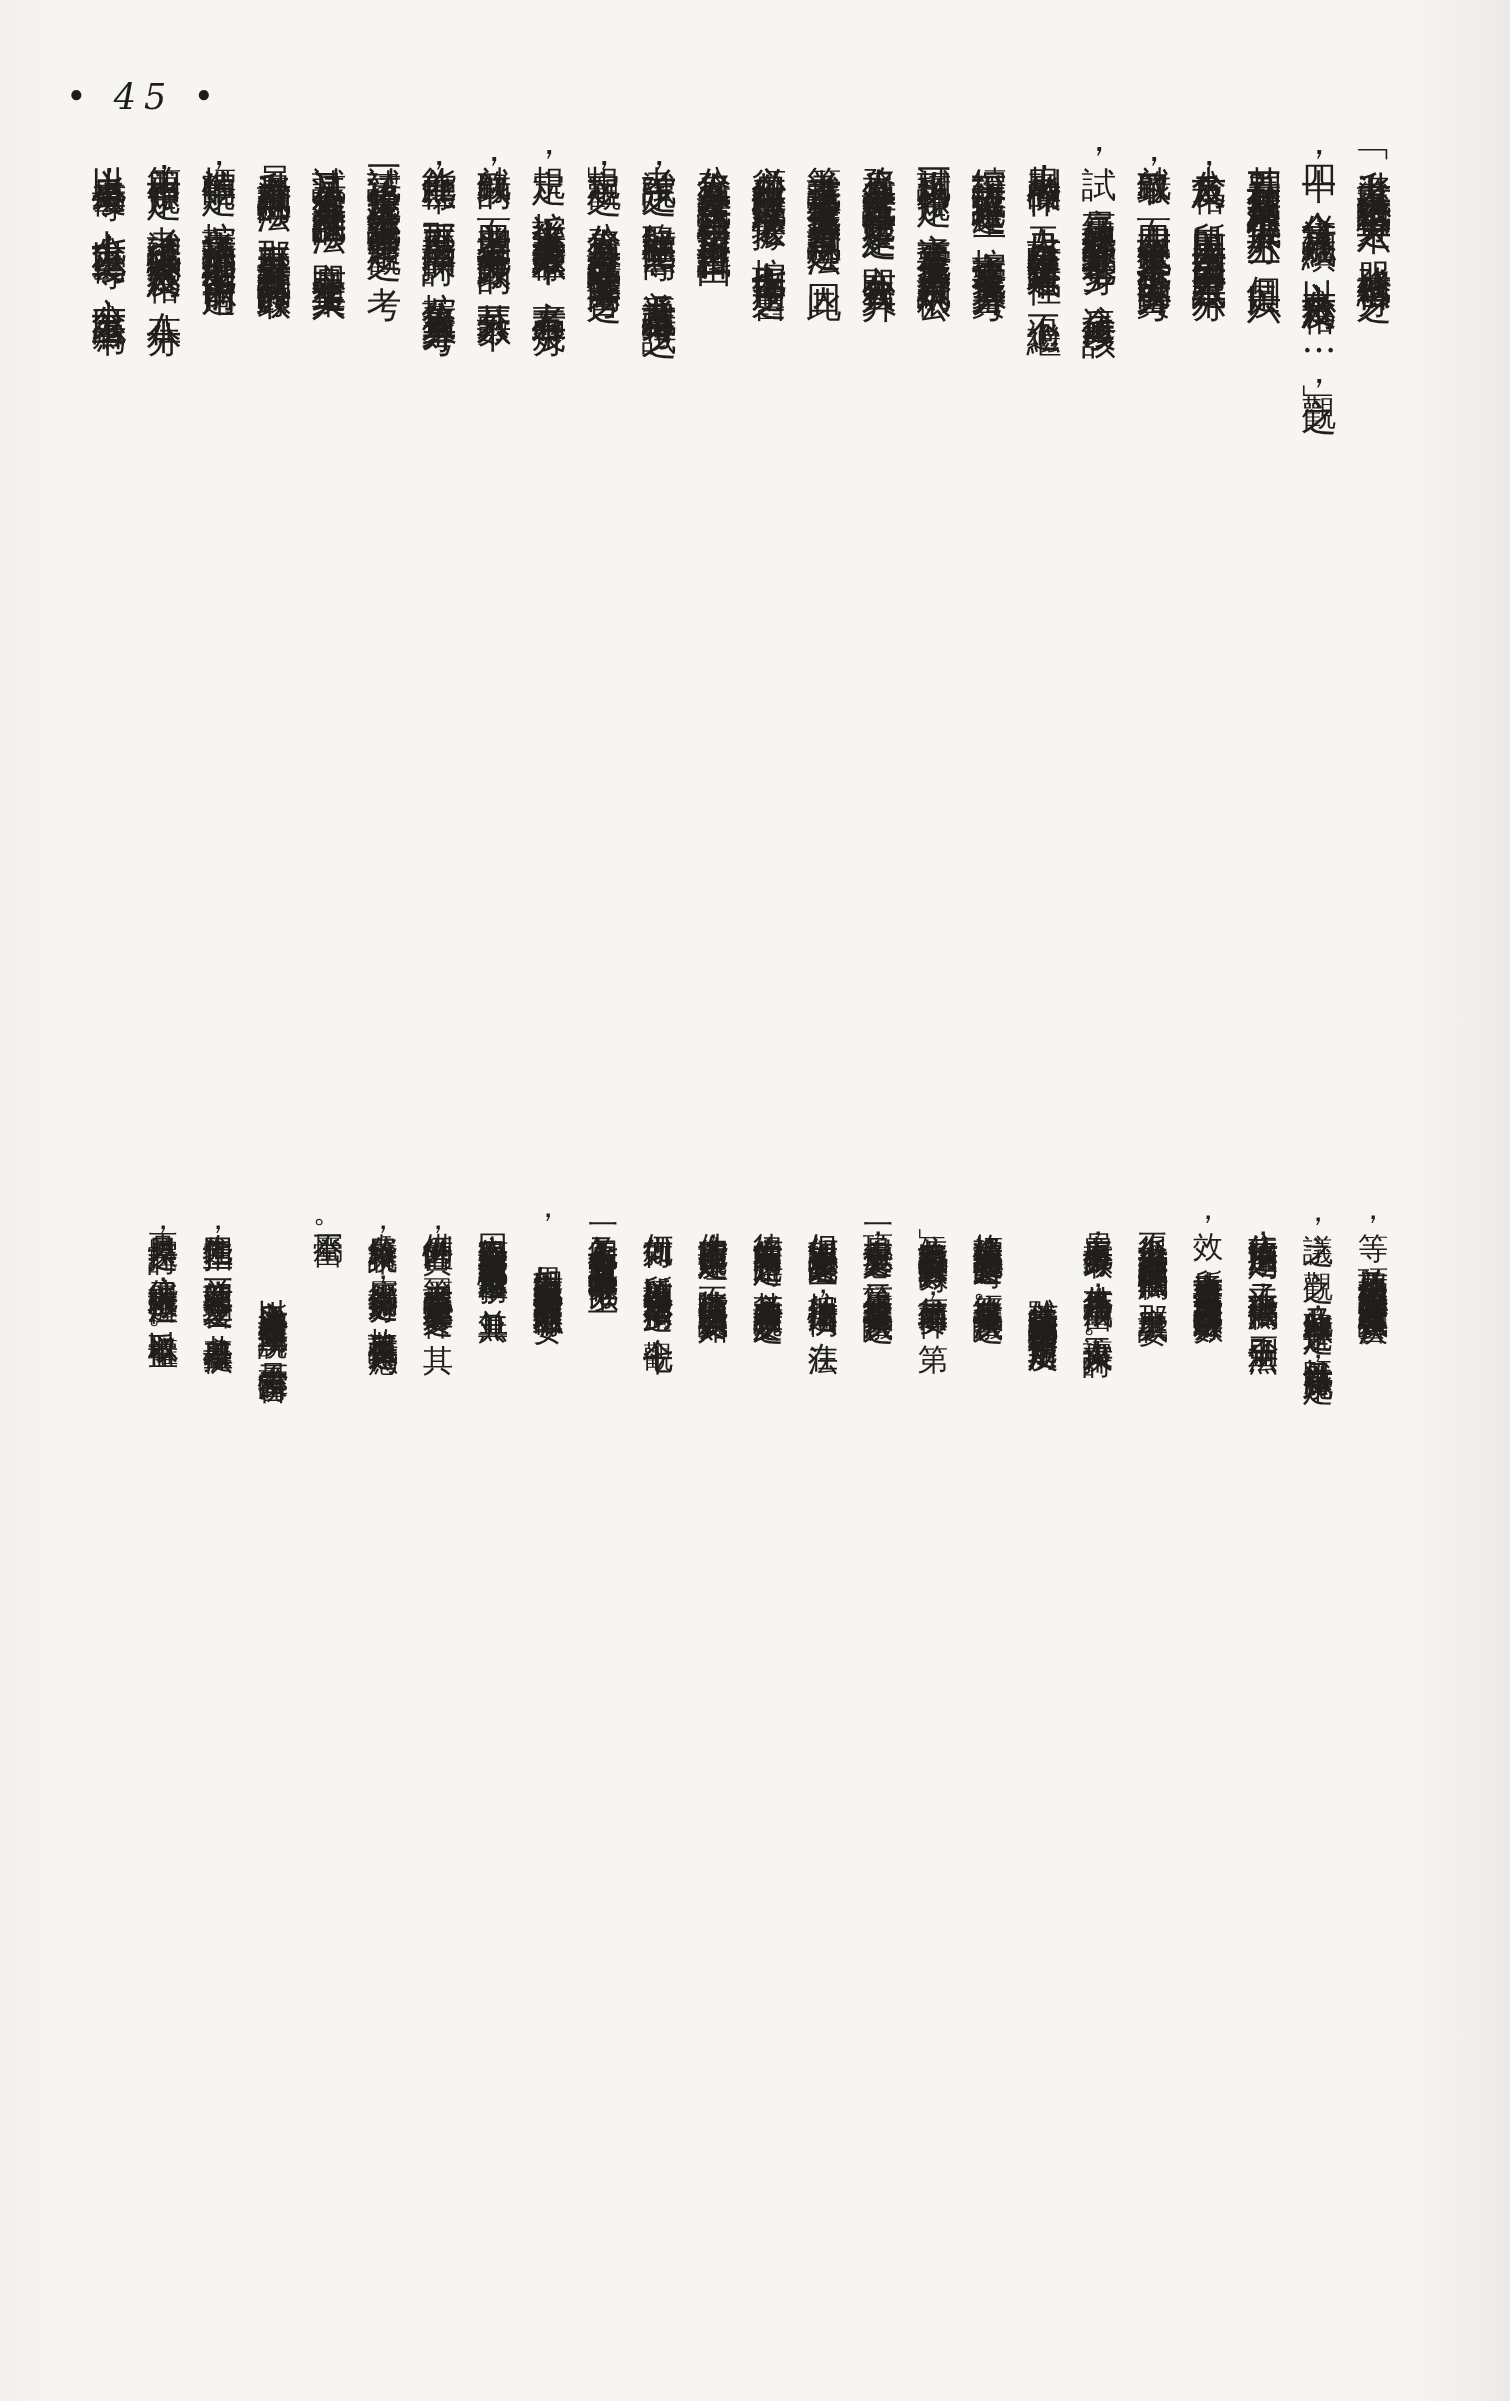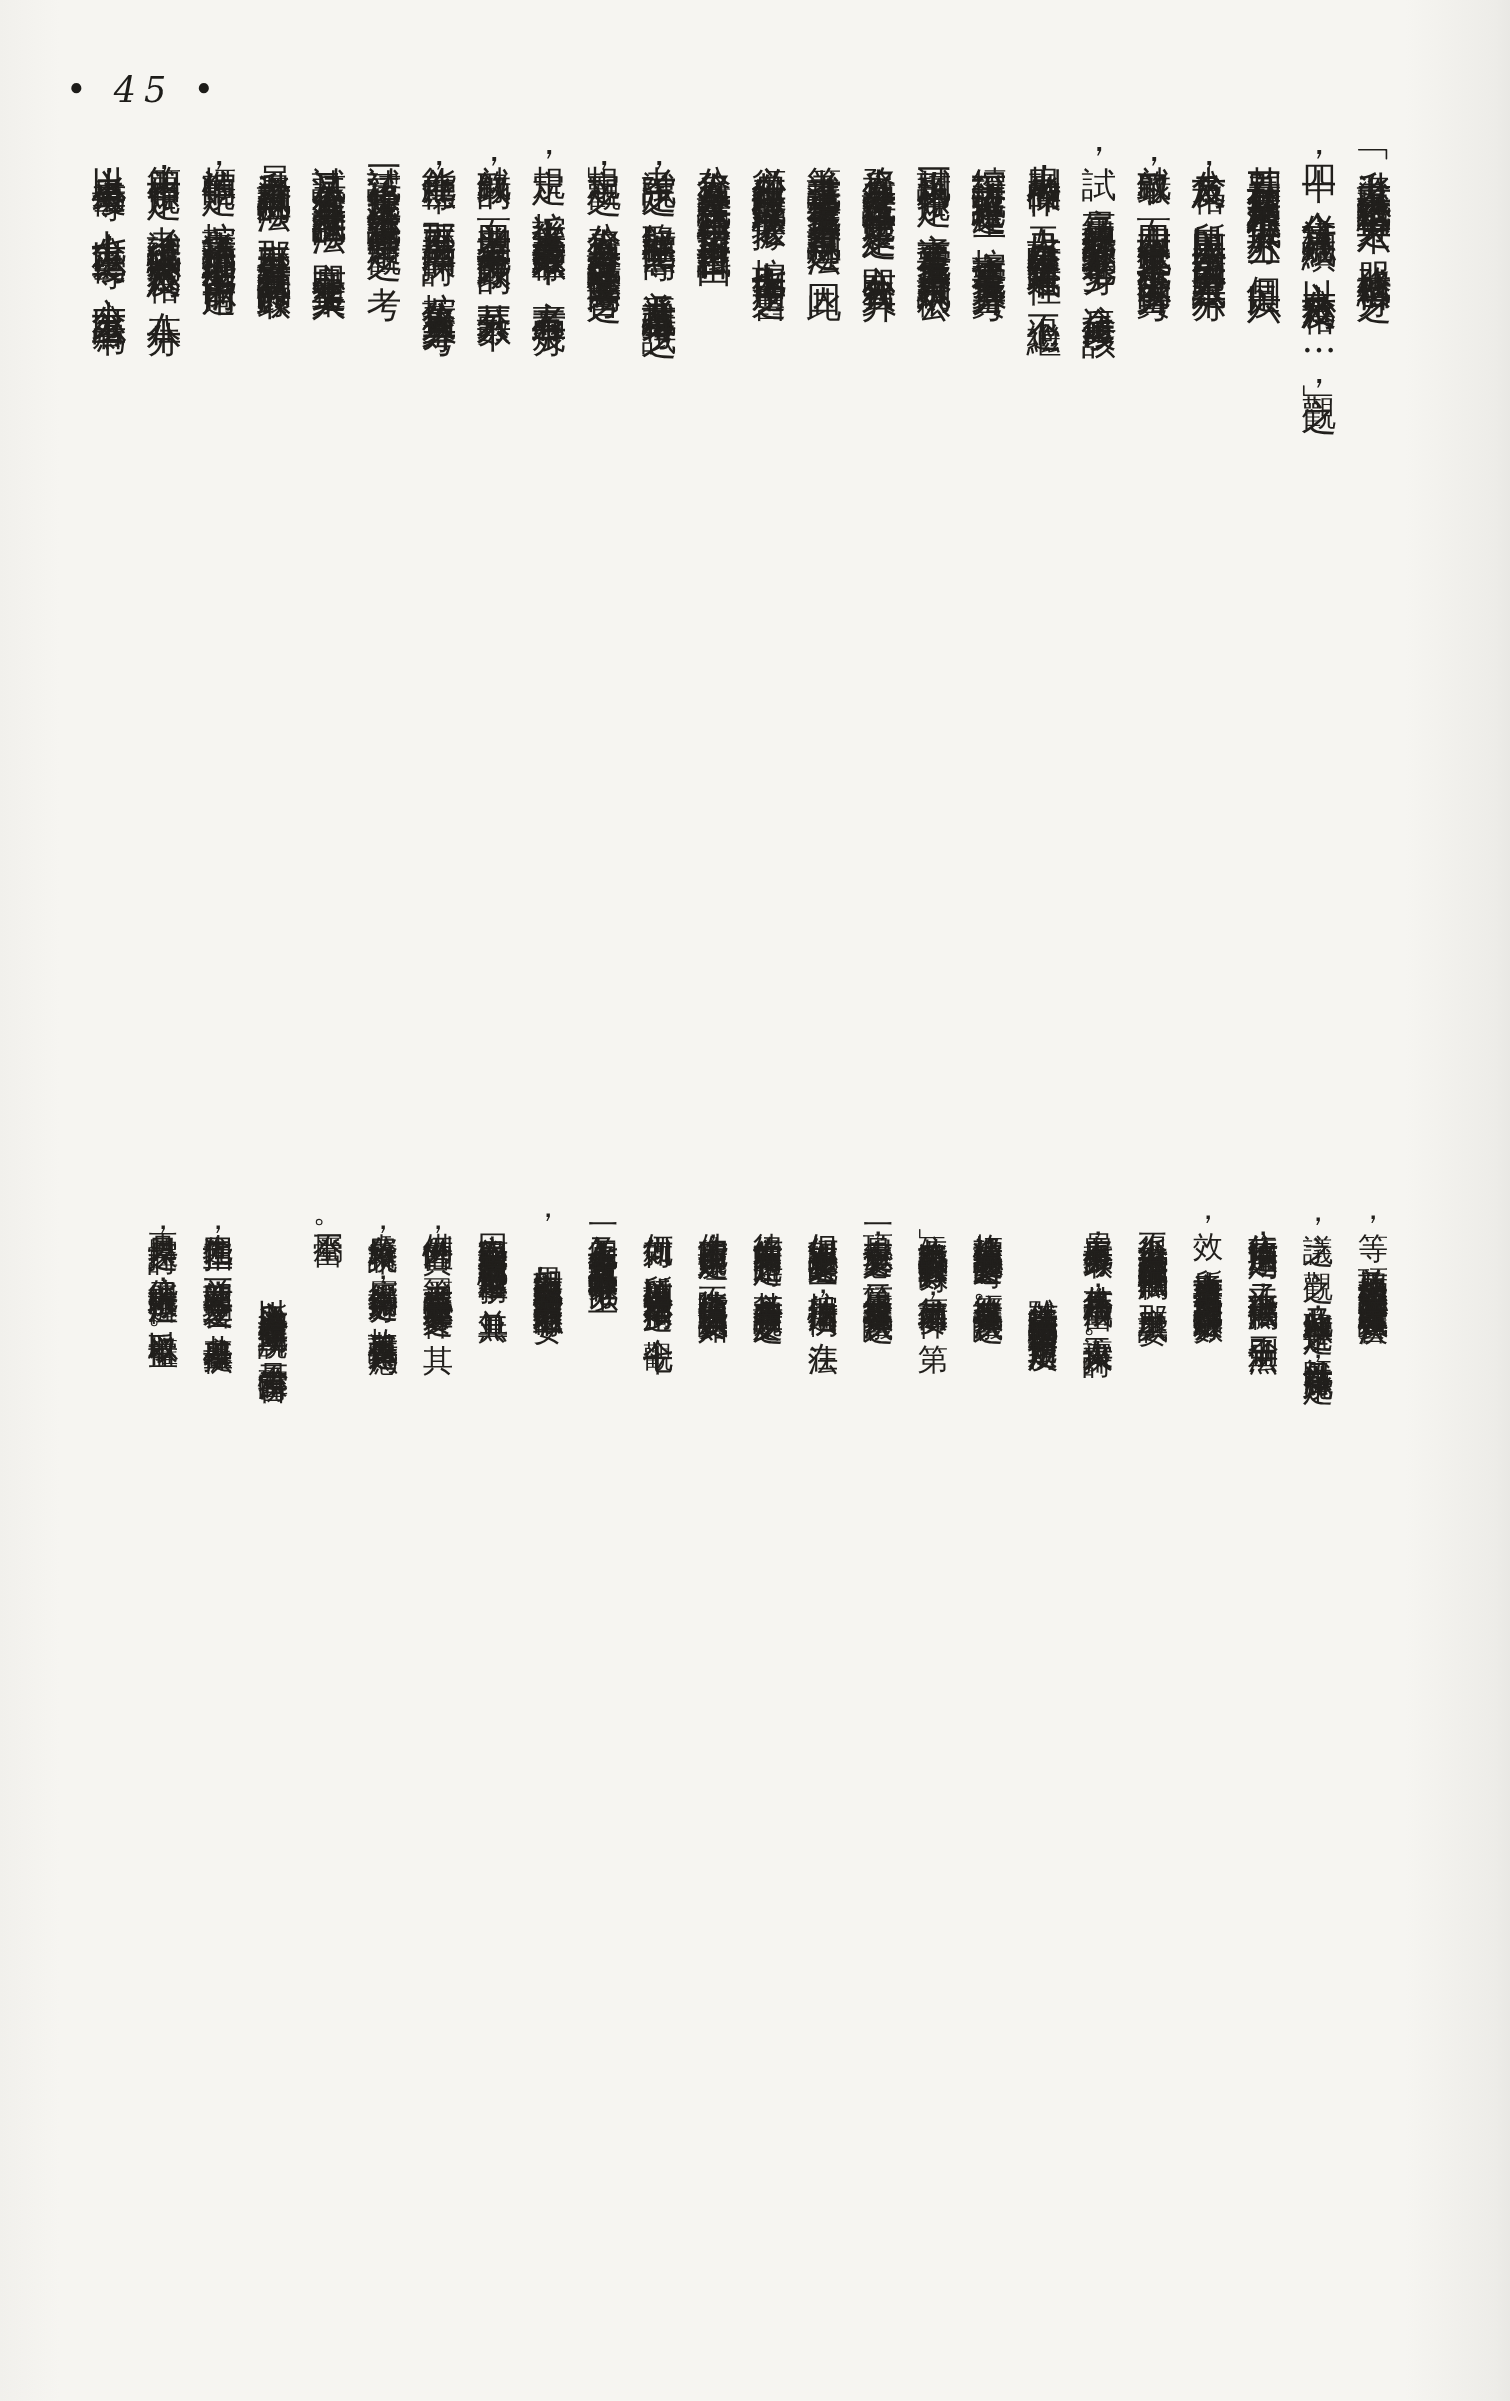--- a/index.html
+++ b/index.html
@@ -8,21 +8,21 @@
     width:1511px;height:2401px;
     margin:0 auto;
     background:linear-gradient(90deg,#f1f0ec 0%,#f6f5f1 4%,#f6f5f1 93%,#edecE8 99%,#e9e8e4 100%);
     background-color:#f6f5f1;
     font-family:"DejaVu Serif","Liberation Serif",serif;
     color:#211f1c;
     overflow:hidden;
   }
   .page-number{
     position:absolute;
-    left:66px;top:70px;
+    left:66px;top:77px;
     font-size:35px;
     font-style:italic;
     letter-spacing:8px;
     color:#1d1c19;
     white-space:nowrap;
   }
   .vblock{
     position:absolute;
     right:110px;
     writing-mode:vertical-rl;

